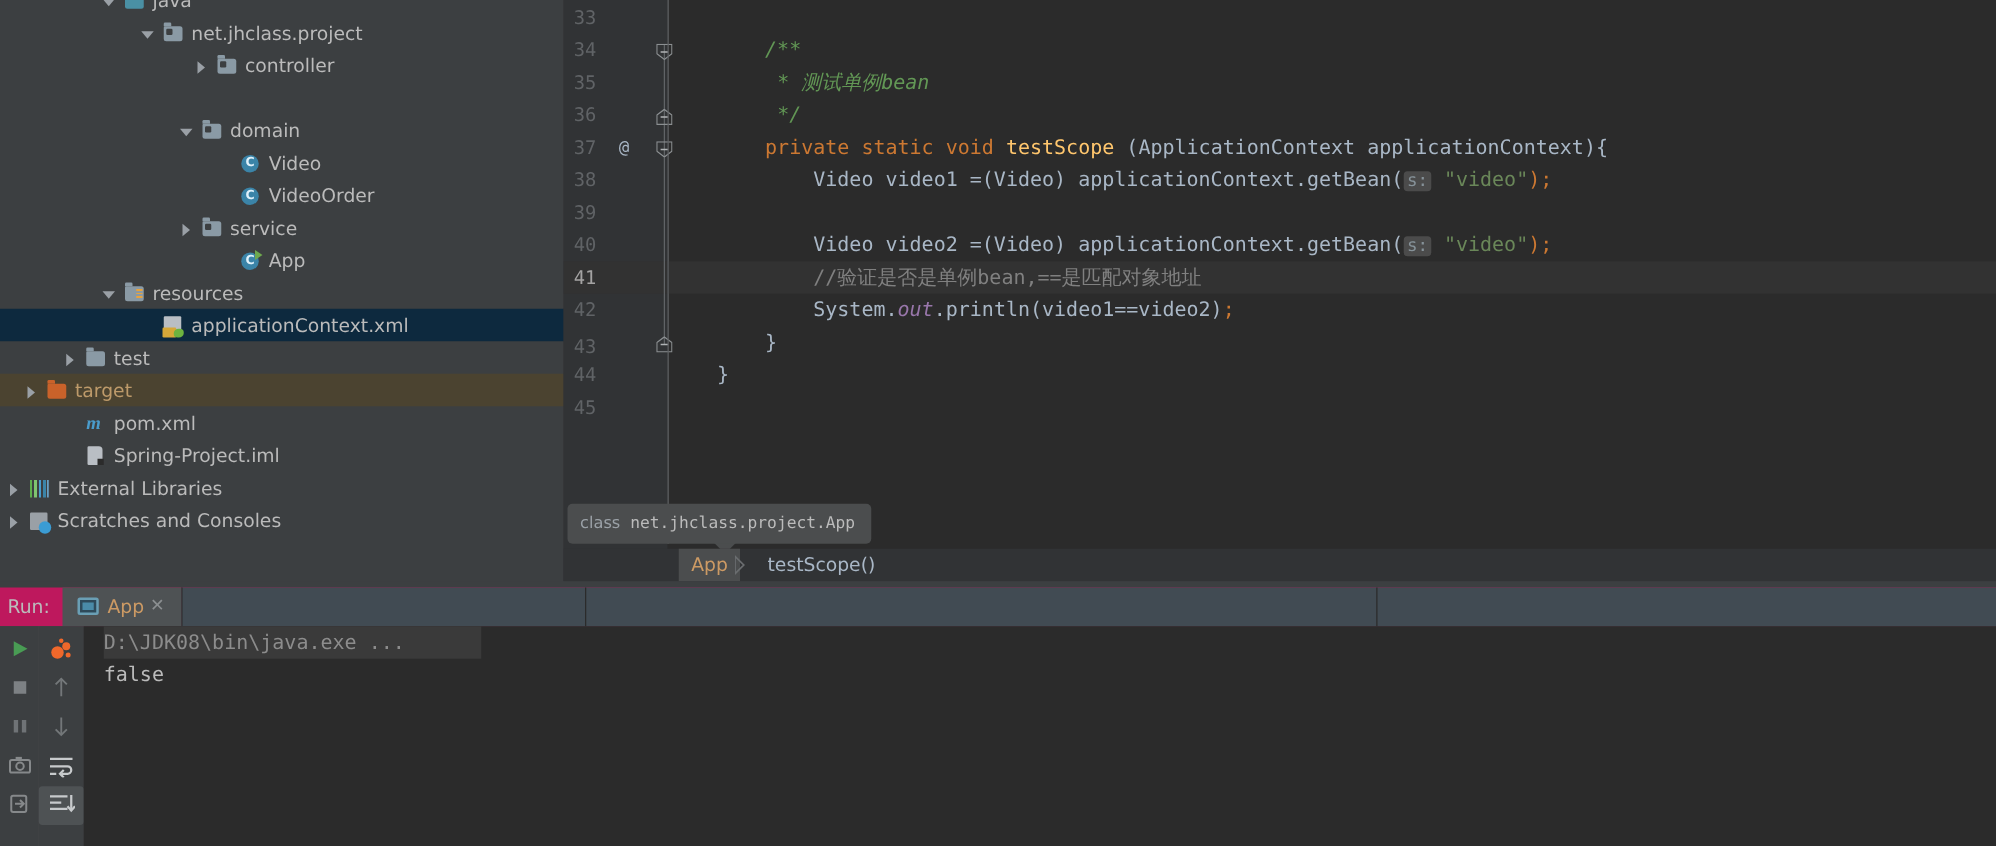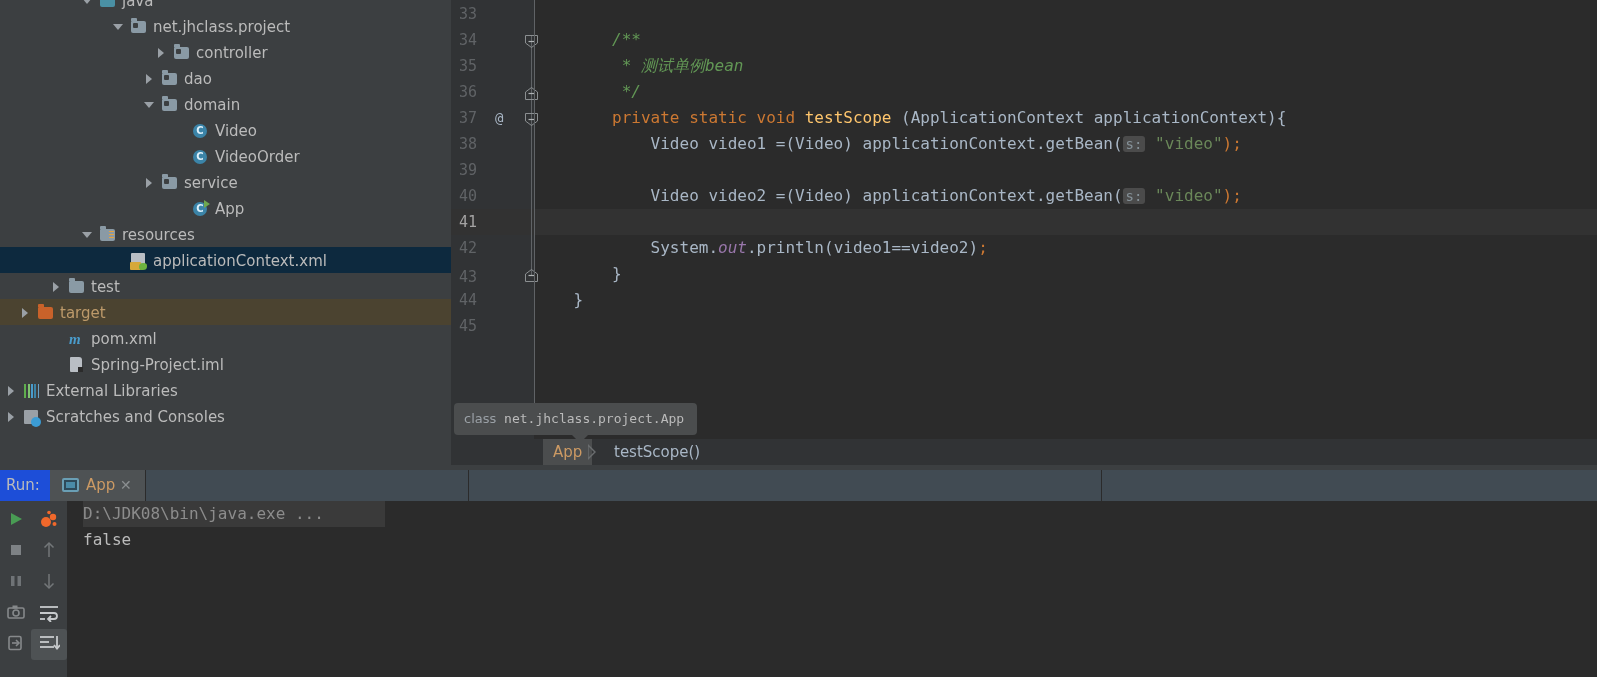--- a/index.html
+++ b/index.html
@@ -102,21 +102,21 @@
     border-left:9px solid transparent;border-right:9px solid transparent;border-top:9px solid #4b4d4e;}
 
   
   #breadcrumb{position:absolute;left:451px;top:439px;right:0;height:26px;background:#313335;}
   .crumb{position:absolute;height:26px;line-height:26px;font-size:15px;color:#a9b7c6;}
   .crumb.active{background:#4b4d4e;color:#cc9a64;}
   .crumb-sep{position:absolute;top:0;width:14px;height:26px;}
 
   
   #run-panel{position:absolute;left:0;top:465px;width:1597px;height:212px;background:#3c3f41;}
-  #run-tabbar{position:absolute;left:0;top:5px;width:1597px;height:31px;background:#1d4ed8;}
+  #run-tabbar{position:absolute;left:0;top:5px;width:1597px;height:31px;background:#be185d;}
   #run-label{position:absolute;left:6px;top:0;height:31px;line-height:31px;font-size:15px;color:#bbbbbb;}
   #run-tab{position:absolute;left:50px;top:0;width:95px;height:31px;background:#4e5254;}
   #run-tab-rest{position:absolute;left:145px;top:0;width:1452px;height:31px;background:#414b53;}
   .tabdiv{position:absolute;top:0;width:1px;height:31px;background:#2b2b2b;}
   #run-tab-icon{position:absolute;left:12px;top:8px;width:17px;height:14px;
      border:2px solid #6a9fb5;border-radius:2px;background:#2e4a5a;box-sizing:border-box;}
   #run-tab-icon:after{content:"";position:absolute;left:2px;top:2px;right:2px;bottom:2px;background:#4a8ba8;}
   #run-tab-label{position:absolute;left:36px;top:0;height:31px;line-height:31px;font-size:15px;color:#cc9a64;}
   #run-tab-close{position:absolute;left:70px;top:0;height:31px;line-height:31px;font-size:14px;color:#8b8f91;}
 
@@ -132,21 +132,20 @@
   .coline{position:absolute;left:16px;height:26px;line-height:26px;white-space:pre;}
   #cmd-hl{position:absolute;left:16px;top:0;width:302px;height:26px;background:#3a3a3a;}
 </style>
 </head>
 <body>
 
 <div id="project-tree">
     <div class="tree-row" style="top: -13px; position: absolute; left: 0px; right: 0px;"><span style="display:inline-block;width:76px"></span><span class="arrow-slot"><span class="arrow open"></span></span><span class="ico"><span class="fld src"></span></span><span class="lbl">java</span></div>
     <div class="tree-row" style="top: 13px; position: absolute; left: 0px; right: 0px;"><span style="display:inline-block;width:107px"></span><span class="arrow-slot"><span class="arrow open"></span></span><span class="ico"><span class="fld pkg"></span></span><span class="lbl">net.jhclass.project</span></div>
     <div class="tree-row" style="top: 39px; position: absolute; left: 12px; right: 0px;"><span style="display:inline-block;width:138px"></span><span class="arrow-slot"><span class="arrow"></span></span><span class="ico"><span class="fld pkg"></span></span><span class="lbl">controller</span></div>
-    <div class="tree-row" style="top: 65px; position: absolute; left: 0px; right: 0px;"><span style="display:inline-block;width:138px"></span><span class="arrow-slot"><span class="arrow"></span></span><span class="ico"><span class="fld pkg"></span></span><span class="lbl">dao</span></div>
     <div class="tree-row" style="top: 91px; position: absolute; left: 0px; right: 0px;"><span style="display:inline-block;width:138px"></span><span class="arrow-slot"><span class="arrow open"></span></span><span class="ico"><span class="fld pkg"></span></span><span class="lbl">domain</span></div>
     <div class="tree-row" style="top: 117px; position: absolute; left: 0px; right: 0px;"><span style="display:inline-block;width:169px"></span><span class="arrow-slot"></span><span class="ico"><span class="cls">C</span></span><span class="lbl">Video</span></div>
     <div class="tree-row" style="top: 143px; position: absolute; left: 0px; right: 0px;"><span style="display:inline-block;width:169px"></span><span class="arrow-slot"></span><span class="ico"><span class="cls">C</span></span><span class="lbl">VideoOrder</span></div>
     <div class="tree-row" style="top: 169px; position: absolute; left: 0px; right: 0px;"><span style="display:inline-block;width:138px"></span><span class="arrow-slot"><span class="arrow"></span></span><span class="ico"><span class="fld pkg"></span></span><span class="lbl">service</span></div>
     <div class="tree-row" style="top: 195px; position: absolute; left: 0px; right: 0px;"><span style="display:inline-block;width:169px"></span><span class="arrow-slot"></span><span class="ico"><span class="cls run">C</span></span><span class="lbl">App</span></div>
     <div class="tree-row" style="top: 221px; position: absolute; left: 0px; right: 0px;"><span style="display:inline-block;width:76px"></span><span class="arrow-slot"><span class="arrow open"></span></span><span class="ico"><span class="fld res"></span></span><span class="lbl">resources</span></div>
     <div class="tree-row selected" style="top: 247px; position: absolute; left: 0px; right: 0px;"><span style="display:inline-block;width:107px"></span><span class="arrow-slot"></span><span class="ico"><span class="xmlico"></span></span><span class="lbl">applicationContext.xml</span></div>
     <div class="tree-row" style="top: 273px; position: absolute; left: 0px; right: 0px;"><span style="display:inline-block;width:45px"></span><span class="arrow-slot"><span class="arrow"></span></span><span class="ico"><span class="fld"></span></span><span class="lbl">test</span></div>
     <div class="tree-row excluded" style="top: 299px; position: absolute; left: 0px; right: 0px;"><span style="display:inline-block;width:14px"></span><span class="arrow-slot"><span class="arrow"></span></span><span class="ico"><span class="fld orange"></span></span><span class="lbl">target</span></div>
     <div class="tree-row" style="top: 325px; position: absolute; left: 0px; right: 0px;"><span style="display:inline-block;width:45px"></span><span class="arrow-slot"></span><span class="ico"><span class="mico">m</span></span><span class="lbl">pom.xml</span></div>
@@ -220,20 +219,21 @@
   <div id="code">
       <div class="caret-row" style="top: 209px;"></div>
       <div class="cline" style="top: 1px;"></div>
       <div class="cline" style="top: 27px;">        <span class="cmd">/**</span></div>
       <div class="cline" style="top: 53px;">         <span class="cmd">* 测试单例bean</span></div>
       <div class="cline" style="top: 79px;">         <span class="cmd">*/</span></div>
       <div class="cline" style="top: 105px;">        <span class="k">private static void</span> <span class="m">testScope</span> (ApplicationContext applicationContext){</div>
       <div class="cline" style="top: 131px;">            Video video1 =(Video) applicationContext.getBean(<span class="hint">s:</span> <span class="s">"video"</span><span class="k">)</span><span class="k">;</span></div>
       <div class="cline" style="top: 157px;"></div>
       <div class="cline" style="top: 183px;">            Video video2 =(Video) applicationContext.getBean(<span class="hint">s:</span> <span class="s">"video"</span><span class="k">)</span><span class="k">;</span></div>
+      <div class="cline" style="top: 209px;">            <span class="cm">//验证是否是单例bean,==是匹配对象地址</span></div>
       <div class="cline" style="top: 235px;">            System.<span class="fi">out</span>.println(video1==video2)<span class="k">;</span></div>
       <div class="cline" style="top: 261px;">        }</div>
       <div class="cline" style="top: 287px;">    }</div>
       <div class="cline" style="top: 313px;"></div>
     </div>
 </div>
 
 <div id="tooltip-arrow"></div>
 <div id="doc-tooltip">
   <span class="kw">class</span>

